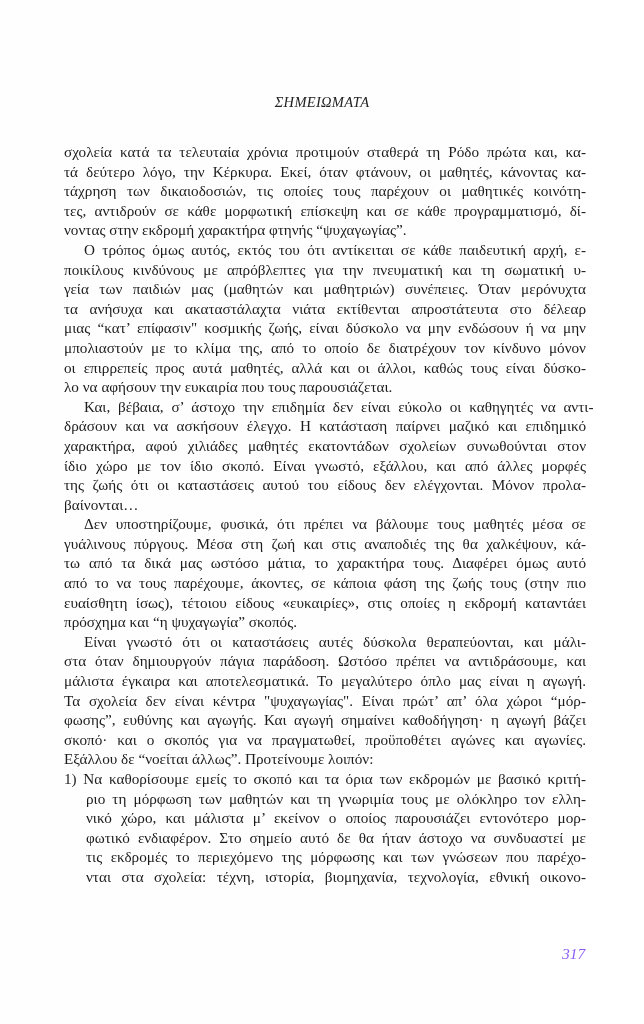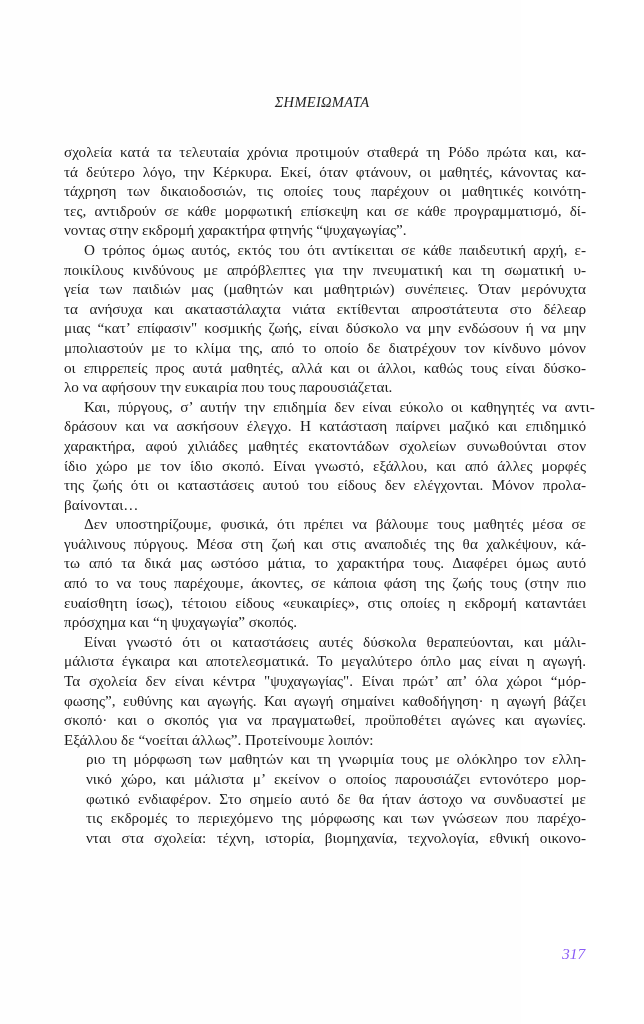--- a/index.html
+++ b/index.html
@@ -29,38 +29,40 @@
       <div class="line" style="word-spacing: 4.38594px; text-align: left; text-align-last: left;">τες, αντιδρούν σε κάθε μορφωτική επίσκεψη και σε κάθε προγραμματισμό, δί-</div>
       <div class="line last">νοντας στην εκδρομή χαρακτήρα φτηνής “ψυχαγωγίας”.</div>
       <div class="line indent" style="word-spacing: 3.53906px; text-align: left; text-align-last: left;">Ο τρόπος όμως αυτός, εκτός του ότι αντίκειται σε κάθε παιδευτική αρχή, ε-</div>
       <div class="line" style="word-spacing: 5.39844px; text-align: left; text-align-last: left;">ποικίλους κινδύνους με απρόβλεπτες για την πνευματική και τη σωματική υ-</div>
       <div class="line" style="word-spacing: 6.67708px; text-align: left; text-align-last: left;">γεία των παιδιών μας (μαθητών και μαθητριών) συνέπειες. Όταν μερόνυχτα</div>
       <div class="line" style="word-spacing: 7.70508px; text-align: left; text-align-last: left;">τα ανήσυχα και ακαταστάλαχτα νιάτα εκτίθενται απροστάτευτα στο δέλεαρ</div>
       <div class="line" style="word-spacing: 3.43229px; text-align: left; text-align-last: left;">μιας “κατ’ επίφασιν" κοσμικής ζωής, είναι δύσκολο να μην ενδώσουν ή να μην</div>
       <div class="line" style="word-spacing: 4.35417px; text-align: left; text-align-last: left;">μπολιαστούν με το κλίμα της, από το οποίο δε διατρέχουν τον κίνδυνο μόνον</div>
       <div class="line" style="word-spacing: 4.22396px; text-align: left; text-align-last: left;">οι επιρρεπείς προς αυτά μαθητές, αλλά και οι άλλοι, καθώς τους είναι δύσκο-</div>
       <div class="line last">λο να αφήσουν την ευκαιρία που τους παρουσιάζεται.</div>
-      <div class="line indent" style="word-spacing: 3.98047px; text-align: left; text-align-last: left;">Και, πύργους, σ’ αυτήν την επιδημία δεν είναι εύκολο οι καθηγητές να αντι-</div>
+      <div class="line indent" style="word-spacing: 3.98047px; text-align: left; text-align-last: left;">Και, βέβαια, σ’ άστοχο την επιδημία δεν είναι εύκολο οι καθηγητές να αντι-</div>
       <div class="line" style="word-spacing: 4.63125px; text-align: left; text-align-last: left;">δράσουν και να ασκήσουν έλεγχο. Η κατάσταση παίρνει μαζικό και επιδημικό</div>
       <div class="line" style="word-spacing: 6.73438px; text-align: left; text-align-last: left;">χαρακτήρα, αφού χιλιάδες μαθητές εκατοντάδων σχολείων συνωθούνται στον</div>
       <div class="line" style="word-spacing: 5.3112px; text-align: left; text-align-last: left;">ίδιο χώρο με τον ίδιο σκοπό. Είναι γνωστό, εξάλλου, και από άλλες μορφές</div>
       <div class="line" style="word-spacing: 4.74716px; text-align: left; text-align-last: left;">της ζωής ότι οι καταστάσεις αυτού του είδους δεν ελέγχονται. Μόνον προλα-</div>
       <div class="line last">βαίνονται…</div>
       <div class="line indent" style="word-spacing: 5.00312px; text-align: left; text-align-last: left;">Δεν υποστηρίζουμε, φυσικά, ότι πρέπει να βάλουμε τους μαθητές μέσα σε</div>
       <div class="line" style="word-spacing: 4.55256px; text-align: left; text-align-last: left;">γυάλινους πύργους. Μέσα στη ζωή και στις αναποδιές της θα χαλκέψουν, κά-</div>
       <div class="line" style="word-spacing: 5.13151px; text-align: left; text-align-last: left;">τω από τα δικά μας ωστόσο μάτια, το χαρακτήρα τους. Διαφέρει όμως αυτό</div>
       <div class="line" style="word-spacing: 3.96394px; text-align: left; text-align-last: left;">από το να τους παρέχουμε, άκοντες, σε κάποια φάση της ζωής τους (στην πιο</div>
       <div class="line" style="word-spacing: 4.66319px; text-align: left; text-align-last: left;">ευαίσθητη ίσως), τέτοιου είδους «ευκαιρίες», στις οποίες η εκδρομή καταντάει</div>
       <div class="line last">πρόσχημα και “η ψυχαγωγία” σκοπός.</div>
       <div class="line indent" style="word-spacing: 6.44097px; text-align: left; text-align-last: left;">Είναι γνωστό ότι οι καταστάσεις αυτές δύσκολα θεραπεύονται, και μάλι-</div>
+      <div class="line" style="word-spacing: 5.07812px; text-align: left; text-align-last: left;">στα όταν δημιουργούν πάγια παράδοση. Ωστόσο πρέπει να αντιδράσουμε, και</div>
       <div class="line" style="word-spacing: 4.37031px; text-align: left; text-align-last: left;">μάλιστα έγκαιρα και αποτελεσματικά. Το μεγαλύτερο όπλο μας είναι η αγωγή.</div>
       <div class="line" style="word-spacing: 4.89915px; text-align: left; text-align-last: left;">Τα σχολεία δεν είναι κέντρα "ψυχαγωγίας". Είναι πρώτ’ απ’ όλα χώροι “μόρ-</div>
       <div class="line" style="word-spacing: 3.79844px; text-align: left; text-align-last: left;">φωσης”, ευθύνης και αγωγής. Και αγωγή σημαίνει καθοδήγηση· η αγωγή βάζει</div>
       <div class="line" style="word-spacing: 6.07031px; text-align: left; text-align-last: left;">σκοπό· και ο σκοπός για να πραγματωθεί, προϋποθέτει αγώνες και αγωνίες.</div>
       <div class="line last">Εξάλλου δε “νοείται άλλως”. Προτείνουμε λοιπόν:</div>
+      <div class="line item-first" style="word-spacing: 2.88582px; text-align: left; text-align-last: left;">1) Να καθορίσουμε εμείς το σκοπό και τα όρια των εκδρομών με βασικό κριτή-</div>
       <div class="line hang" style="word-spacing: 3.31641px; text-align: left; text-align-last: left;">ριο τη μόρφωση των μαθητών και τη γνωριμία τους με ολόκληρο τον ελλη-</div>
       <div class="line hang" style="word-spacing: 5.28437px; text-align: left; text-align-last: left;">νικό χώρο, και μάλιστα μ’ εκείνον ο οποίος παρουσιάζει εντονότερο μορ-</div>
       <div class="line hang" style="word-spacing: 4.21733px; text-align: left; text-align-last: left;">φωτικό ενδιαφέρον. Στο σημείο αυτό δε θα ήταν άστοχο να συνδυαστεί με</div>
       <div class="line hang" style="word-spacing: 4.72656px; text-align: left; text-align-last: left;">τις εκδρομές το περιεχόμενο της μόρφωσης και των γνώσεων που παρέχο-</div>
       <div class="line hang" style="text-align-last: left; word-spacing: 6.60938px; text-align: left;">νται στα σχολεία: τέχνη, ιστορία, βιομηχανία, τεχνολογία, εθνική οικονο-</div>
     </div>
   <div class="folio">317</div>
 </div>
 
 </body></html>

